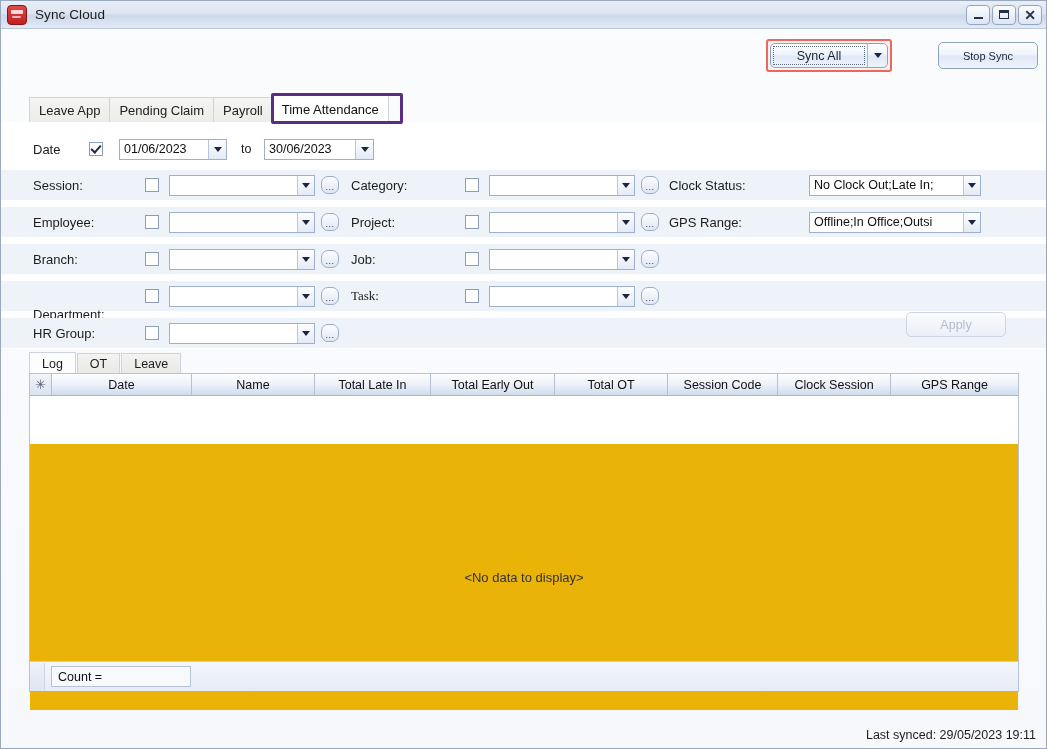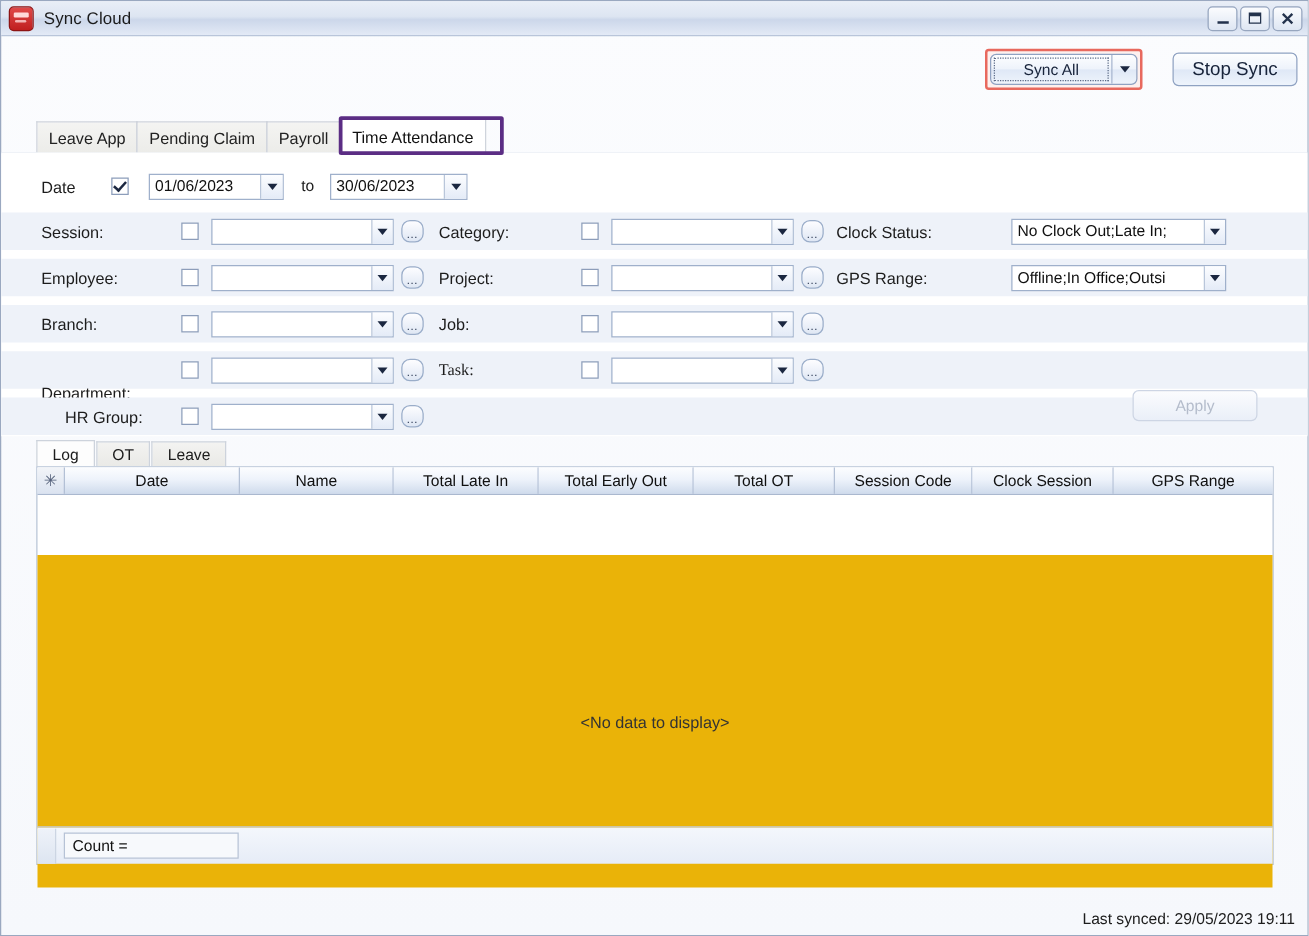--- a/index.html
+++ b/index.html
@@ -58,21 +58,21 @@
     box-sizing: border-box;
   }
   .win-btn .gl { display:block; line-height: 1; }
   .min-gl { width: 9px; height: 2px; background: #23324c; margin-top: 6px; }
   .max-gl { width: 10px; height: 9px; border: 1.6px solid #23324c; border-top-width: 3px; box-sizing: border-box; }
   .close-gl { font-size: 14px; font-weight: bold; color: #23324c; }
 
   
   .toolbar {
     position: absolute; right: 8px; top: 38px;
-    display: flex; align-items: center; gap: 24px;
+    display: flex; align-items: center; gap: 13px;
   }
   .syncall-wrap {
     border: 2px solid #e8695e;
     border-radius: 3px;
     padding: 2px;
     background: #fdf0ee;
     display: flex;
   }
   .split-btn {
     display: flex; align-items: stretch;
@@ -98,22 +98,23 @@
     width: 0; height: 0;
     border-left: 4.5px solid transparent;
     border-right: 4.5px solid transparent;
     border-top: 5px solid #1b2740;
   }
   .plain-btn {
     min-width: 100px; height: 27px;
     border: 1px solid #8fa2c2; border-radius: 5px;
     background: linear-gradient(180deg,#fdfeff 0%,#eef3fb 48%,#dfe8f6 52%,#eef4fc 100%);
     display: flex; align-items: center; justify-content: center;
-    font-size: 15px; color: #17233a;
-    box-sizing: border-box;
+    font-size: 11px; color: #17233a;
+    box-sizing: border-box;
+    margin-left: 33px;
   }
 
   
   .tabstrip {
     position: absolute; left: 0; top: 94px; right: 0;
     height: 27px;
     border-bottom: 1px solid #c4cedf;
     display: flex; align-items: flex-end;
     background: transparent;
   }
@@ -467,21 +468,21 @@
       <div class="combo" style="position:absolute;left:488px;width:146px;">
         <div class="val"></div>
         <div class="btn">
             <span class="caret-dn"></span>
           </div>
       </div>
       <div class="ellipsis-btn" style="position:absolute;left:640px;">...</div>
     </div>
 
     <div class="frow zebra" style="top:196px;">
-      <div class="lbl" style="position:absolute;left:32px;margin-left:19px;">HR Group:</div>
+      <div class="lbl" style="position:absolute;left:32px;">HR Group:</div>
       <div class="cb" style="position:absolute;left:144px;"></div>
       <div class="combo" style="position:absolute;left:168px;width:146px;">
         <div class="val"></div>
         <div class="btn">
             <span class="caret-dn"></span>
           </div>
       </div>
       <div class="ellipsis-btn" style="position:absolute;left:320px;">...</div>
     </div>
   </div>

